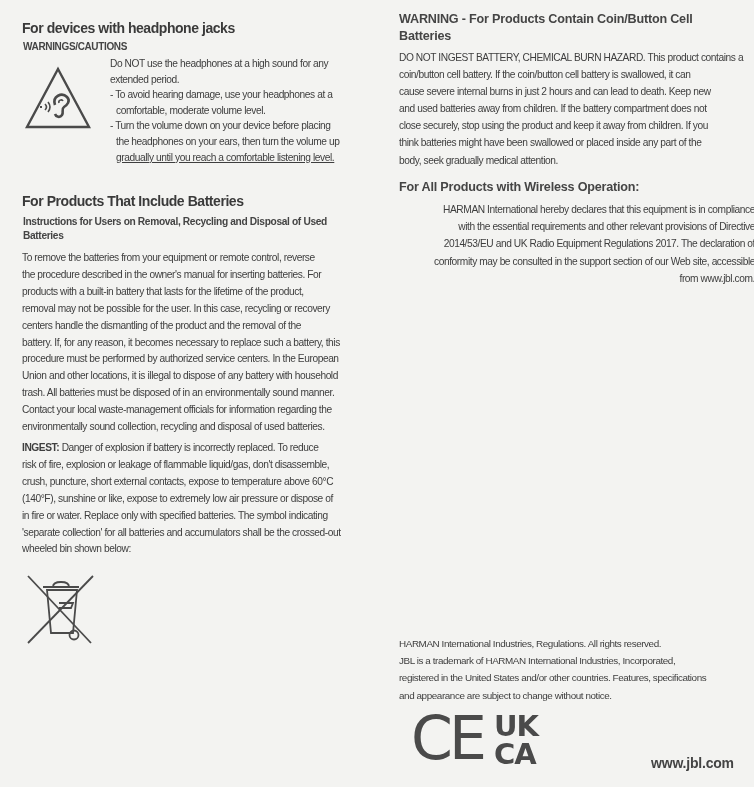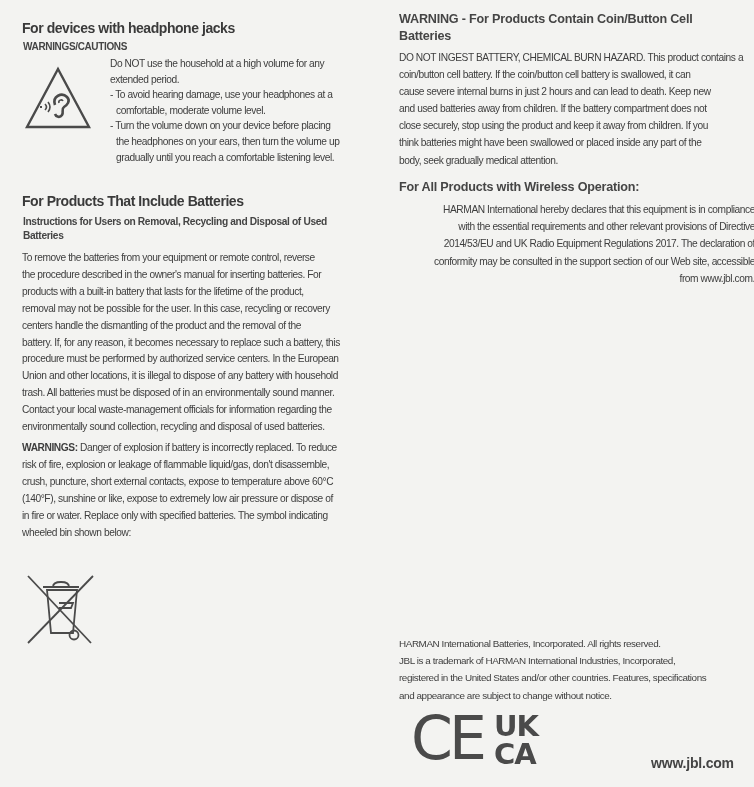--- a/index.html
+++ b/index.html
@@ -42,27 +42,27 @@
 
   <svg class="abs" style="top:66px;left:2px;" width="68" height="64" viewBox="0 0 68 64">
     <polygon points="34,3 65,61 3,61" fill="none" stroke="#4a4a4a" stroke-width="2.4" stroke-linejoin="miter"></polygon>
     <path d="M31,39 C28,30 38,26 43,31 C47,35 43,39 40,41 C37,43 40,46 38,49 C36,52 32,51 31,48" fill="none" stroke="#4a4a4a" stroke-width="2.6"></path>
     <path d="M35,37 C34,34 38,33 39,35" fill="none" stroke="#4a4a4a" stroke-width="1.6"></path>
     <path d="M21,38 q3,3 0,6 M24,36 q4,5 0,10" fill="none" stroke="#4a4a4a" stroke-width="1.6"></path>
     <rect x="16" y="40" width="2" height="2" fill="#4a4a4a"></rect>
   </svg>
 
   <div class="abs body-text" style="top:56px;left:88px;width:270px;">
-    <div>Do NOT use the household at a high volume for any</div>
+    <div>Do NOT use the headphones at a high sound for any</div>
     <div>extended period.</div>
     <div>- To avoid hearing damage, use your headphones at a</div>
     <div style="padding-left:6px;">comfortable, moderate volume level.</div>
     <div>- Turn the volume down on your device before placing</div>
     <div style="padding-left:6px;">the headphones on your ears, then turn the volume up</div>
-    <div style="padding-left:6px;">gradually until you reach a comfortable listening level.</div>
+    <div style="padding-left:6px;text-decoration:underline;">gradually until you reach a comfortable listening level.</div>
   </div>
 
   <div class="abs sec-title" style="top:192px;left:0;">For Products That Include Batteries</div>
 
   <div class="abs sub-title" style="top:214px;left:0;width:352px;">
     <div>Instructions for Users on Removal, Recycling and Disposal of Used</div>
     <div>Batteries</div>
   </div>
 
   <div class="abs body-text" style="top:250px;left:0;width:355px;line-height:16.9px;">
@@ -73,25 +73,26 @@
     <div>centers handle the dismantling of the product and the removal of the</div>
     <div>battery. If, for any reason, it becomes necessary to replace such a battery, this</div>
     <div>procedure must be performed by authorized service centers. In the European</div>
     <div>Union and other locations, it is illegal to dispose of any battery with household</div>
     <div>trash. All batteries must be disposed of in an environmentally sound manner.</div>
     <div>Contact your local waste-management officials for information regarding the</div>
     <div>environmentally sound collection, recycling and disposal of used batteries.</div>
   </div>
 
   <div class="abs body-text" style="top:440px;left:0;width:355px;line-height:16.9px;">
-    <div><span class="bold">WARNINGS:</span><span> Danger of explosion if battery is incorrectly replaced. To reduce</span></div>
+    <div><span class="bold">INGEST:</span><span> Danger of explosion if battery is incorrectly replaced. To reduce</span></div>
     <div>risk of fire, explosion or leakage of flammable liquid/gas, don't disassemble,</div>
     <div>crush, puncture, short external contacts, expose to temperature above 60°C</div>
     <div>(140°F), sunshine or like, expose to extremely low air pressure or dispose of</div>
     <div>in fire or water. Replace only with specified batteries. The symbol indicating</div>
+    <div>'separate collection' for all batteries and accumulators shall be the crossed-out</div>
     <div>wheeled bin shown below:</div>
   </div>
 
   <svg class="abs" style="top:573px;left:3px;" width="72" height="74" viewBox="0 0 72 74">
     <g fill="none" stroke="#4a4a4a" stroke-width="1.8">
       <path d="M18,14 L54,14"></path>
       <path d="M28,14 q0,-5 8,-5 q8,0 8,5"></path>
       <path d="M22,17 L26,60 L48,60 L52,17 Z"></path>
       <path d="M34,30 L48,30 L46,35 L34,35"></path>
       <circle cx="49" cy="62" r="4.5"></circle>
@@ -122,21 +123,21 @@
 
   <div class="abs body-text" style="top:201px;left:8px;width:348px;line-height:17.2px;text-align:right;">
     <div>HARMAN International hereby declares that this equipment is in compliance</div>
     <div>with the essential requirements and other relevant provisions of Directive</div>
     <div>2014/53/EU and UK Radio Equipment Regulations 2017. The declaration of</div>
     <div>conformity may be consulted in the support section of our Web site, accessible</div>
     <div>from www.jbl.com.</div>
   </div>
 
   <div class="abs body-text" style="top:635px;left:0;width:348px;line-height:17.2px;font-size:9.9px;">
-    <div>HARMAN International Batteries, Incorporated. All rights reserved.</div>
+    <div>HARMAN International Industries, Regulations. All rights reserved.</div>
     <div>JBL is a trademark of HARMAN International Industries, Incorporated,</div>
     <div>registered in the United States and/or other countries. Features, specifications</div>
     <div>and appearance are subject to change without notice.</div>
   </div>
 
   <div class="abs mark" style="top:708px;left:12px;font-size:60px;line-height:60px;letter-spacing:-4px;font-weight:normal;">CE</div>
   <div class="abs mark" style="top:712px;left:95px;font-size:29px;line-height:28px;letter-spacing:-1px;">
     <div>UK</div>
     <div>CA</div>
   </div>

